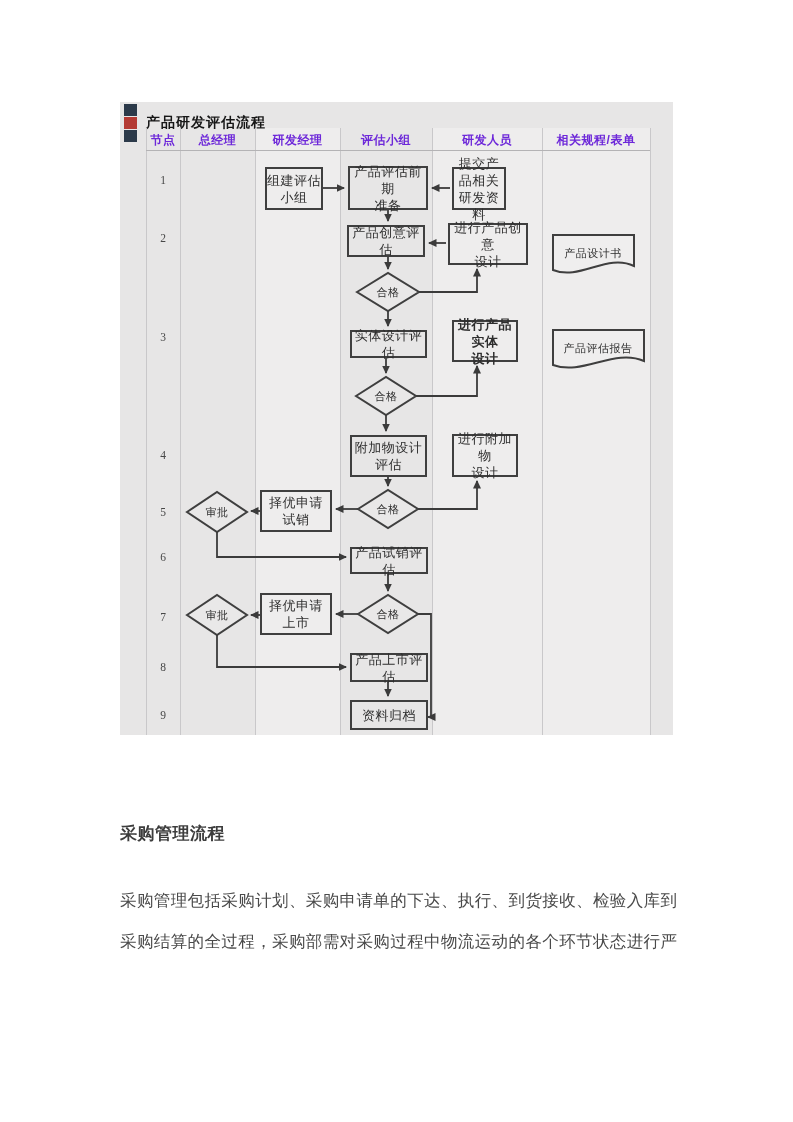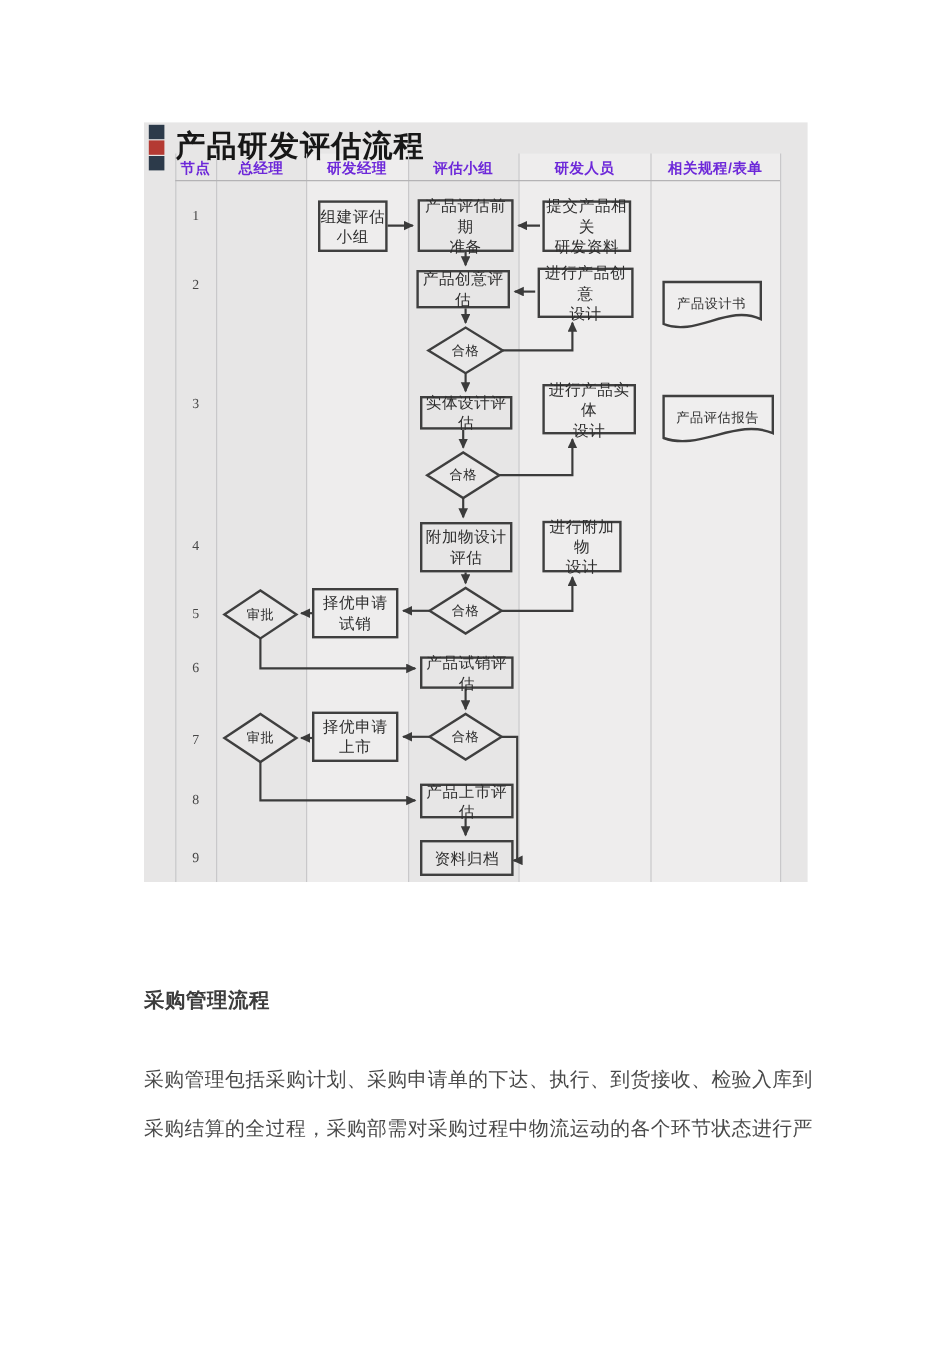--- a/index.html
+++ b/index.html
@@ -10,21 +10,21 @@
   }
   .panel{
     position:absolute;left:120px;top:102px;width:553px;height:633px;
     background:#e7e6e6;overflow:hidden;
   }
   .lane-shade{position:absolute;top:26px;bottom:0;background:rgba(255,255,255,.30);}
   .title-row{position:absolute;left:4px;top:1px;height:40px;}
   .bullet{position:absolute;left:0;width:13px;height:12px;}
   .chart-title{
     position:absolute;left:22px;top:0;white-space:nowrap;
-    font-size:25px;font-weight:bold;color:#171717;letter-spacing:1px;line-height:38px;
+    font-size:14px;font-weight:bold;color:#171717;letter-spacing:1px;line-height:38px;
   }
   .col-header{
     position:absolute;top:29px;height:18px;display:flex;align-items:center;justify-content:center;
     font-size:12px;font-weight:bold;color:#6d28d9;letter-spacing:.5px;
   }
   .node-num{
     position:absolute;left:26px;width:34px;transform:translateY(-50%);
     text-align:center;font-family:"Liberation Serif","DejaVu Serif",serif;
     font-size:11.5px;color:#474747;
   }
@@ -138,35 +138,35 @@
   </svg>
 
   <div class="fbox" style="left:145px;top:65px;width:58px;height:43px;">
     <span>组建评估</span>
     <span>小组</span>
   </div>
   <div class="fbox" style="left:228px;top:64px;width:80px;height:44px;">
     <span>产品评估前期</span>
     <span>准备</span>
   </div>
-  <div class="fbox" style="left:332px;top:65px;width:74px;height:43px;">
+  <div class="fbox" style="left:332px;top:65px;width:54px;height:43px;">
     <span>提交产品相关</span>
     <span>研发资料</span>
   </div>
   <div class="fbox" style="left:227px;top:123px;width:78px;height:32px;">
     <span>产品创意评估</span>
   </div>
   <div class="fbox" style="left:328px;top:121px;width:80px;height:42px;">
     <span>进行产品创意</span>
     <span>设计</span>
   </div>
   <div class="fbox" style="left:230px;top:228px;width:77px;height:28px;">
     <span>实体设计评估</span>
   </div>
-  <div class="fbox" style="left:332px;top:218px;width:78px;height:42px;">
+  <div class="fbox" style="left:332px;top:218px;width:66px;height:42px;font-weight:bold;">
     <span>进行产品实体</span>
     <span>设计</span>
   </div>
   <div class="fbox" style="left:230px;top:333px;width:77px;height:42px;">
     <span>附加物设计</span>
     <span>评估</span>
   </div>
   <div class="fbox" style="left:332px;top:332px;width:66px;height:43px;">
     <span>进行附加物</span>
     <span>设计</span>

